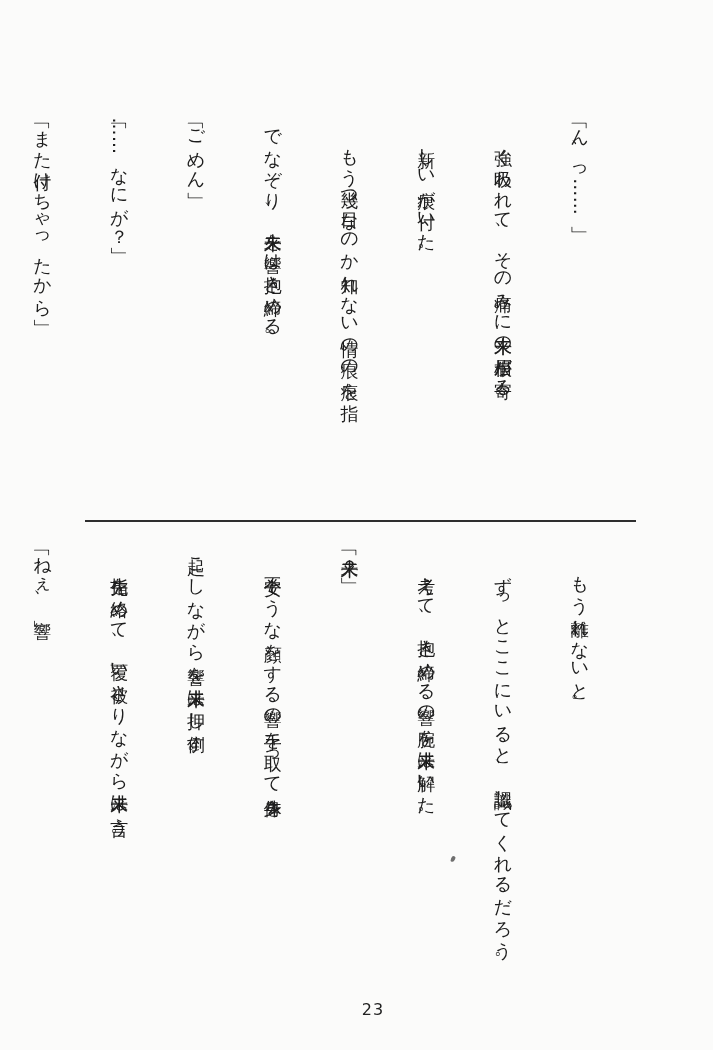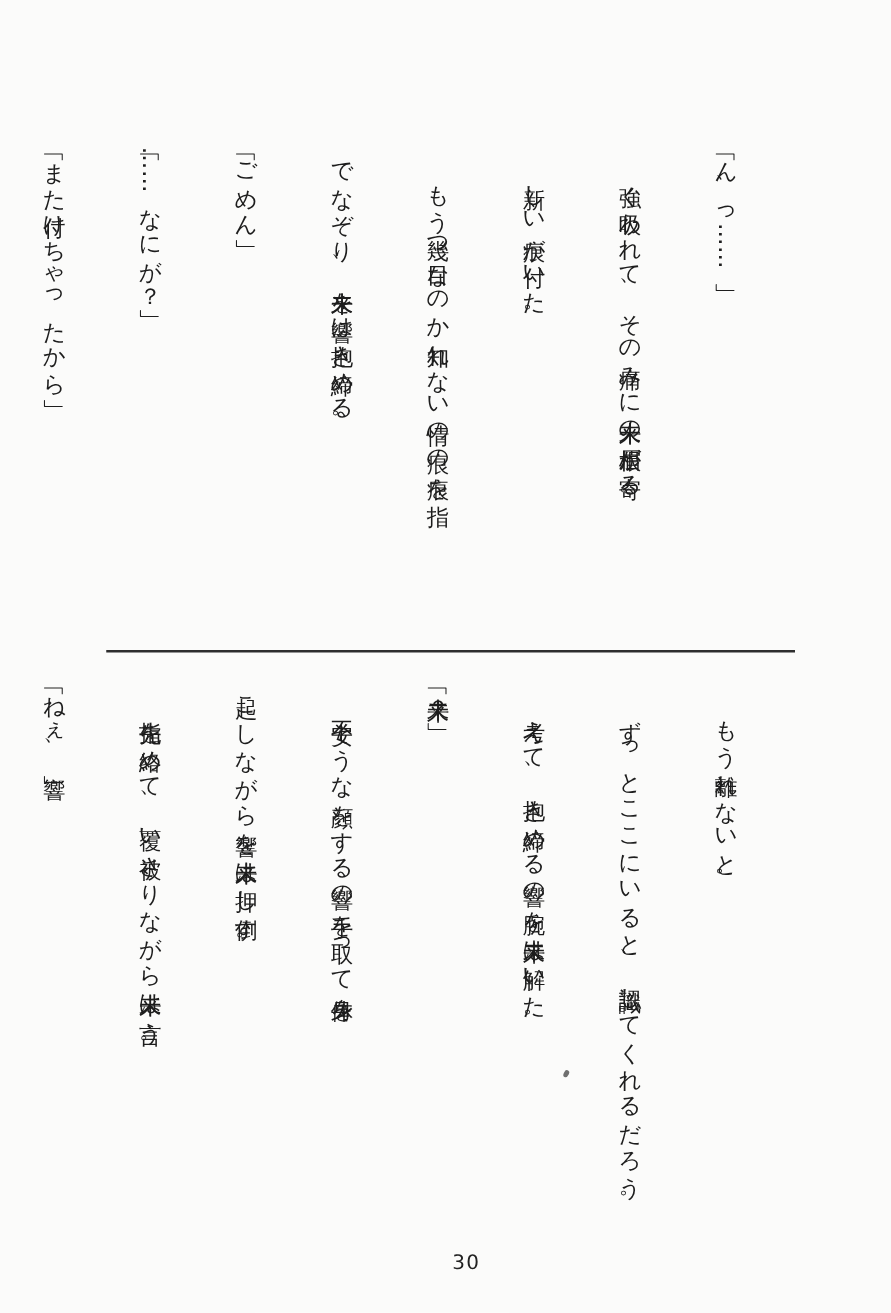--- a/index.html
+++ b/index.html
@@ -100,15 +100,15 @@
     
     
     
     
     
     
   </div>
 
   <div class="speck"></div>
 
-  <div class="page-number">30</div>
+  <div class="page-number">23</div>
 
 </div>
 
 </body></html>

